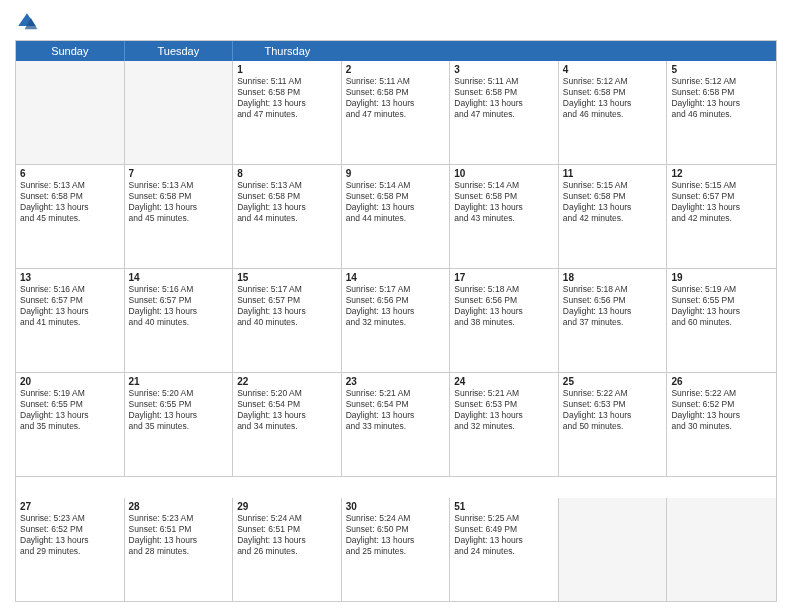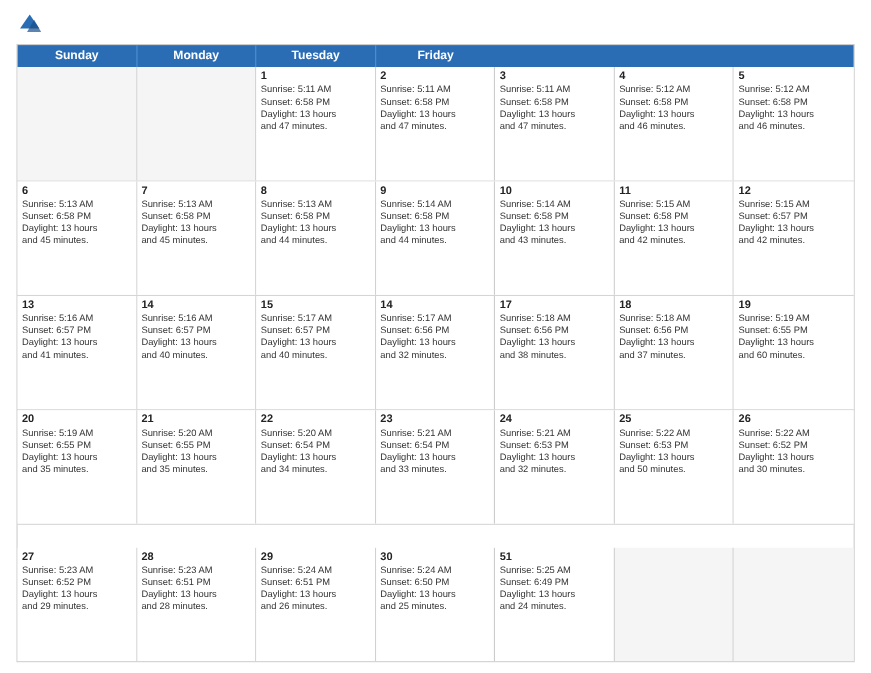--- a/index.html
+++ b/index.html
@@ -68,21 +68,21 @@
       border: 1px solid #ccc;
     }
     .cal-header {
       display: grid;
       grid-template-columns: repeat(7, 1fr);
       background: #2a6db5;
     }
     .cal-header-cell {
       color: #fff;
       font-size: 11px;
-      font-weight: bold;
+      font-weight: normal;
       text-align: center;
       padding: 4px 2px;
       border-right: 1px solid #5090d0;
     }
     .cal-header-cell:last-child { border-right: none; }
     .cal-body {
       flex: 1;
       display: flex;
       flex-direction: column;
     }
@@ -134,23 +134,22 @@
     </div>
     <div class="title-block">
       <div class="main-title"></div>
       <div class="subtitle"></div>
     </div>
   </div>
 
   <div class="calendar">
     <div class="cal-header" id="cal-header">
         <div class="cal-header-cell">Sunday</div>
-        <div class="cal-header-cell">Monday</div>
         <div class="cal-header-cell">Tuesday</div>
-        <div class="cal-header-cell">Friday</div>
+        <div class="cal-header-cell">Thursday</div>
       </div>
     <div class="cal-body" id="cal-body">
         <div class="cal-week">
           <div class="cal-cell empty"></div>
           <div class="cal-cell empty"></div>
           <div class="cal-cell">
             <span class="day-num">1</span>
             <span class="cell-line">Sunrise: 5:11 AM</span>
             <span class="cell-line">Sunset: 6:58 PM</span>
             <span class="cell-line">Daylight: 13 hours</span>

